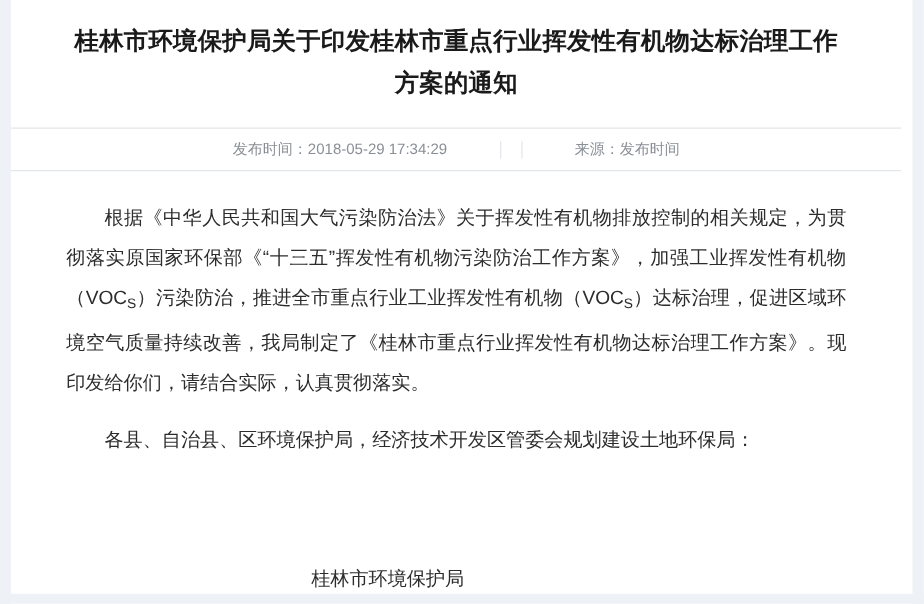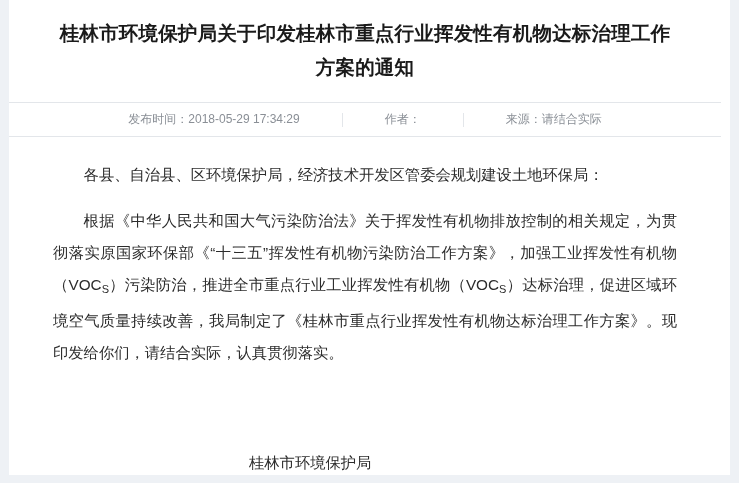--- a/index.html
+++ b/index.html
@@ -119,29 +119,28 @@
   <div class="side-strip-left"></div>
   <div class="side-strip-right"></div>
 
   <div class="content">
 
     <h1 class="doc-title">桂林市环境保护局关于印发桂林市重点行业挥发性有机物达标治理工作方案的通知</h1>
 
     <div class="meta-bar">
       <span class="meta-item">发布时间：2018-05-29 17:34:29</span>
       <span class="meta-sep"></span>
-      <span class="meta-item">作者：</span>
       <span class="meta-sep"></span>
-      <span class="meta-item">来源：请结合实际</span>
+      <span class="meta-item">来源：发布时间</span>
     </div>
 
     <div class="body-wrap">
+      <p class="para indent"><span>根据《中华人民共和国大气污染防治法》关于挥发性有机物排放控制的相关规定，为贯彻落实原国家环保部《“十三五”挥发性有机物污染防治工作方案》，加强工业挥发性有机物（VOC</span><span class="sub">S</span><span>）污染防治，推进全市重点行业工业挥发性有机物（VOC</span><span class="sub">S</span><span>）达标治理，促进区域环境空气质量持续改善，我局制定了《桂林市重点行业挥发性有机物达标治理工作方案》。现印发给你们，请结合实际，认真贯彻落实。</span></p>
+
       <p class="para indent">各县、自治县、区环境保护局，经济技术开发区管委会规划建设土地环保局：</p>
-
-      <p class="para indent"><span>根据《中华人民共和国大气污染防治法》关于挥发性有机物排放控制的相关规定，为贯彻落实原国家环保部《“十三五”挥发性有机物污染防治工作方案》，加强工业挥发性有机物（VOC</span><span class="sub">S</span><span>）污染防治，推进全市重点行业工业挥发性有机物（VOC</span><span class="sub">S</span><span>）达标治理，促进区域环境空气质量持续改善，我局制定了《桂林市重点行业挥发性有机物达标治理工作方案》。现印发给你们，请结合实际，认真贯彻落实。</span></p>
 
       <div class="signature">桂林市环境保护局</div>
 
     </div>
 
   </div>
   <div class="bottom-strip"></div>
 </div>
 
 </body></html>

